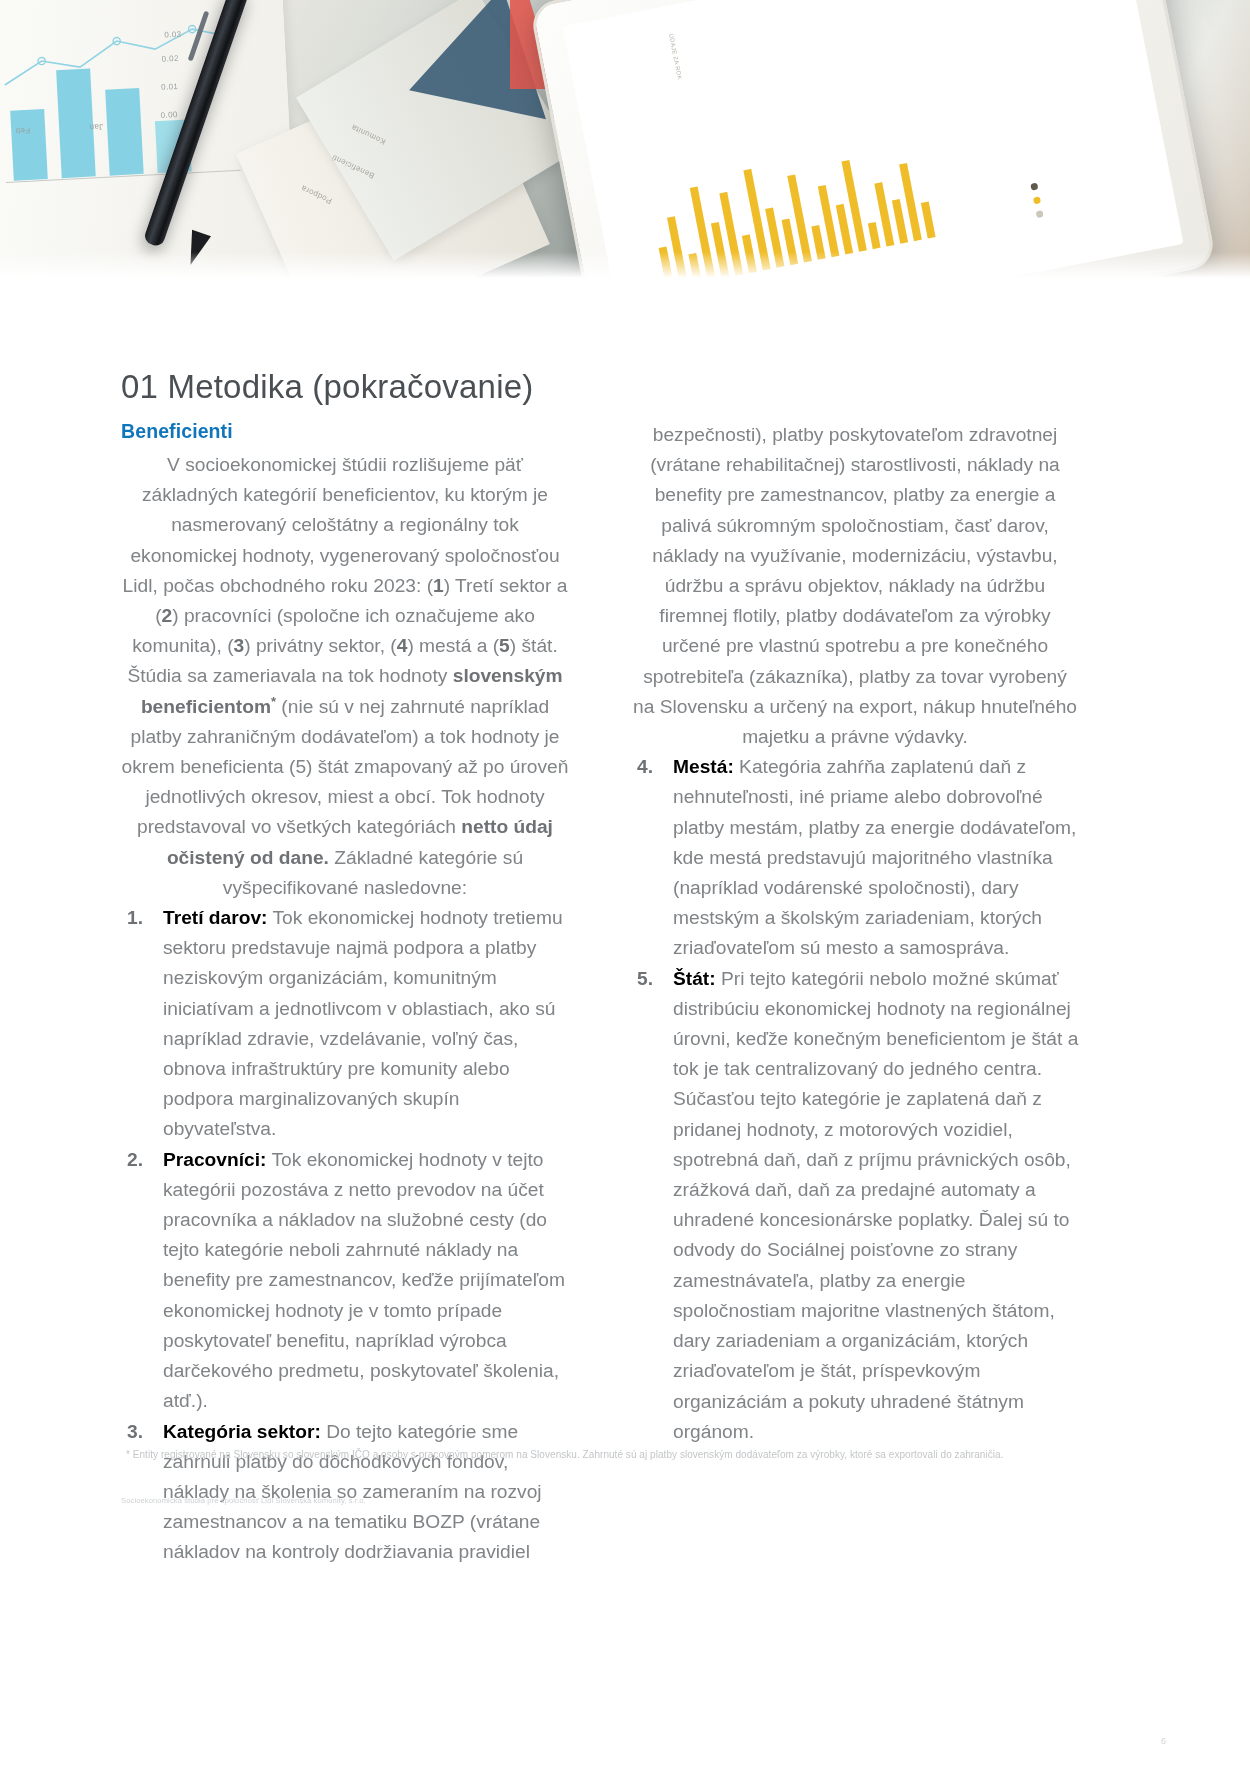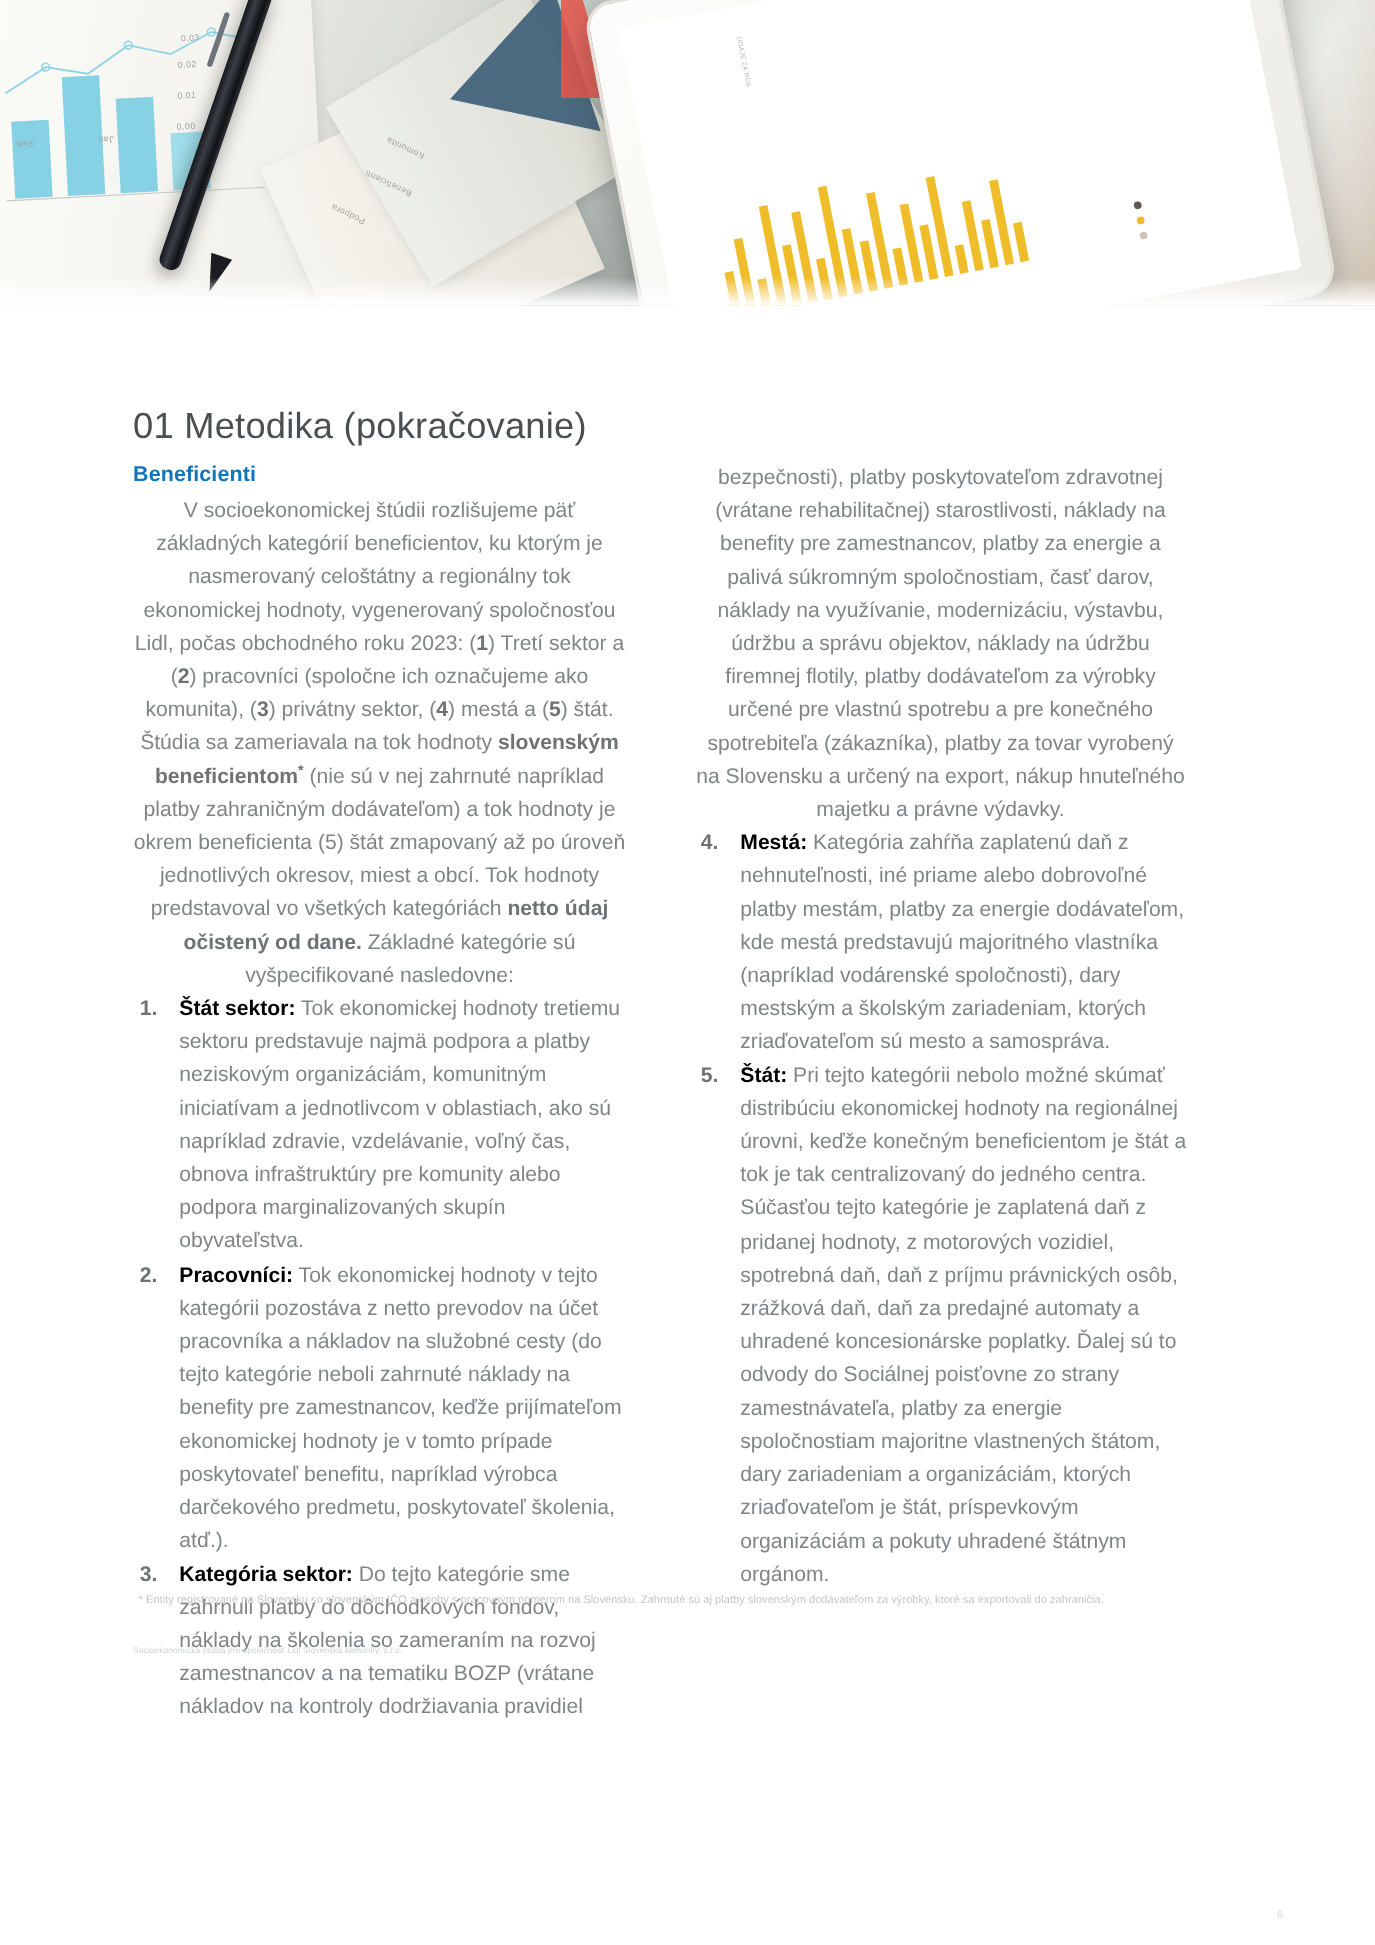--- a/index.html
+++ b/index.html
@@ -389,21 +389,21 @@
   <div class="columns">
 
     <div class="col">
 
       <h2 class="section-heading">Beneficienti</h2>
 
       <p class="body-text"><span>V socioekonomickej štúdii rozlišujeme päť základných kategórií beneficientov, ku ktorým je nasmerovaný celoštátny a regionálny tok ekonomickej hodnoty, vygenerovaný spoločnosťou Lidl, počas obchodného roku 2023: (</span><b>1</b><span>) Tretí sektor a (</span><b>2</b><span>) pracovníci (spoločne ich označujeme ako komunita), (</span><b>3</b><span>) privátny sektor, (</span><b>4</b><span>) mestá a (</span><b>5</b><span>) štát. Štúdia sa zameriavala na tok hodnoty </span><b>slovenským beneficientom</b><b class="sup-ast">*</b><span> (nie sú v nej zahrnuté napríklad platby zahraničným dodávateľom) a tok hodnoty je okrem beneficienta (5) štát zmapovaný až po úroveň jednotlivých okresov, miest a obcí. Tok hodnoty predstavoval vo všetkých kategóriách </span><b>netto údaj očistený od dane.</b><span> Základné kategórie sú vyšpecifikované nasledovne:</span></p>
 
       <ol class="beneficiary-list spacer-top">
         <li>
-          <span class="num">1.</span><span class="lbl">Štát sektor:</span><span> Tok ekonomickej hodnoty tretiemu sektoru predstavuje najmä podpora a platby neziskovým organizáciám, komunitným iniciatívam a jednotlivcom v oblastiach, ako sú napríklad zdravie, vzdelávanie, voľný čas, obnova infraštruktúry pre komunity alebo podpora marginalizovaných skupín obyvateľstva.</span>
+          <span class="num">1.</span><span class="lbl">Tretí darov:</span><span> Tok ekonomickej hodnoty tretiemu sektoru predstavuje najmä podpora a platby neziskovým organizáciám, komunitným iniciatívam a jednotlivcom v oblastiach, ako sú napríklad zdravie, vzdelávanie, voľný čas, obnova infraštruktúry pre komunity alebo podpora marginalizovaných skupín obyvateľstva.</span>
         </li>
         <li>
           <span class="num">2.</span><span class="lbl">Pracovníci:</span><span> Tok ekonomickej hodnoty v tejto kategórii pozostáva z netto prevodov na účet pracovníka a nákladov na služobné cesty (do tejto kategórie neboli zahrnuté náklady na benefity pre zamestnancov, keďže prijímateľom ekonomickej hodnoty je v tomto prípade poskytovateľ benefitu, napríklad výrobca darčekového predmetu, poskytovateľ školenia, atď.).</span>
         </li>
         <li>
           <span class="num">3.</span><span class="lbl">Kategória sektor:</span><span> Do tejto kategórie sme zahrnuli platby do dôchodkových fondov, náklady na školenia so zameraním na rozvoj zamestnancov a na tematiku BOZP (vrátane nákladov na kontroly dodržiavania pravidiel</span>
         </li>
       </ol>
     </div>
 

